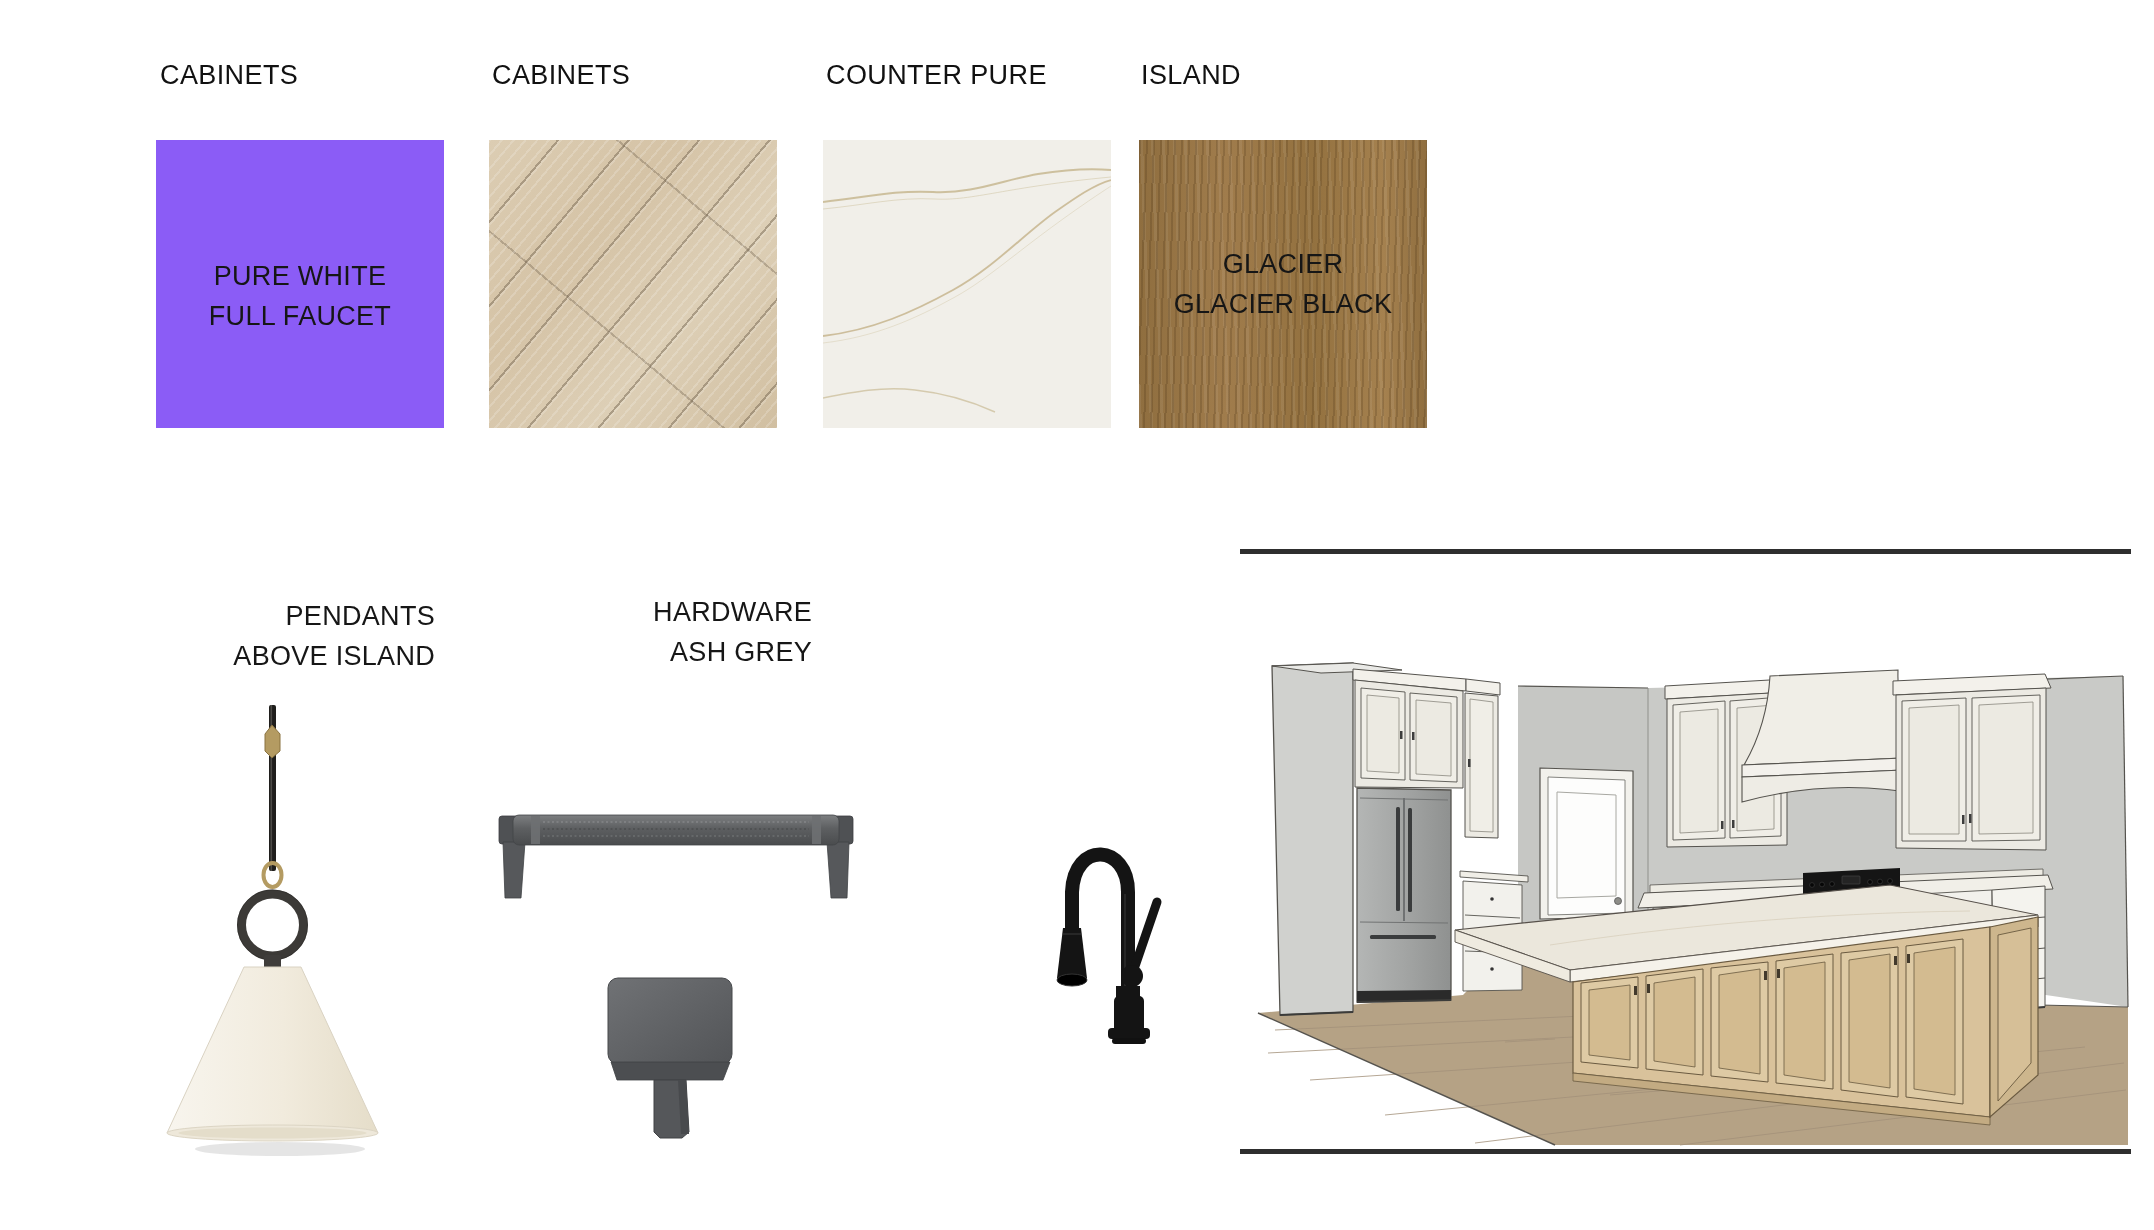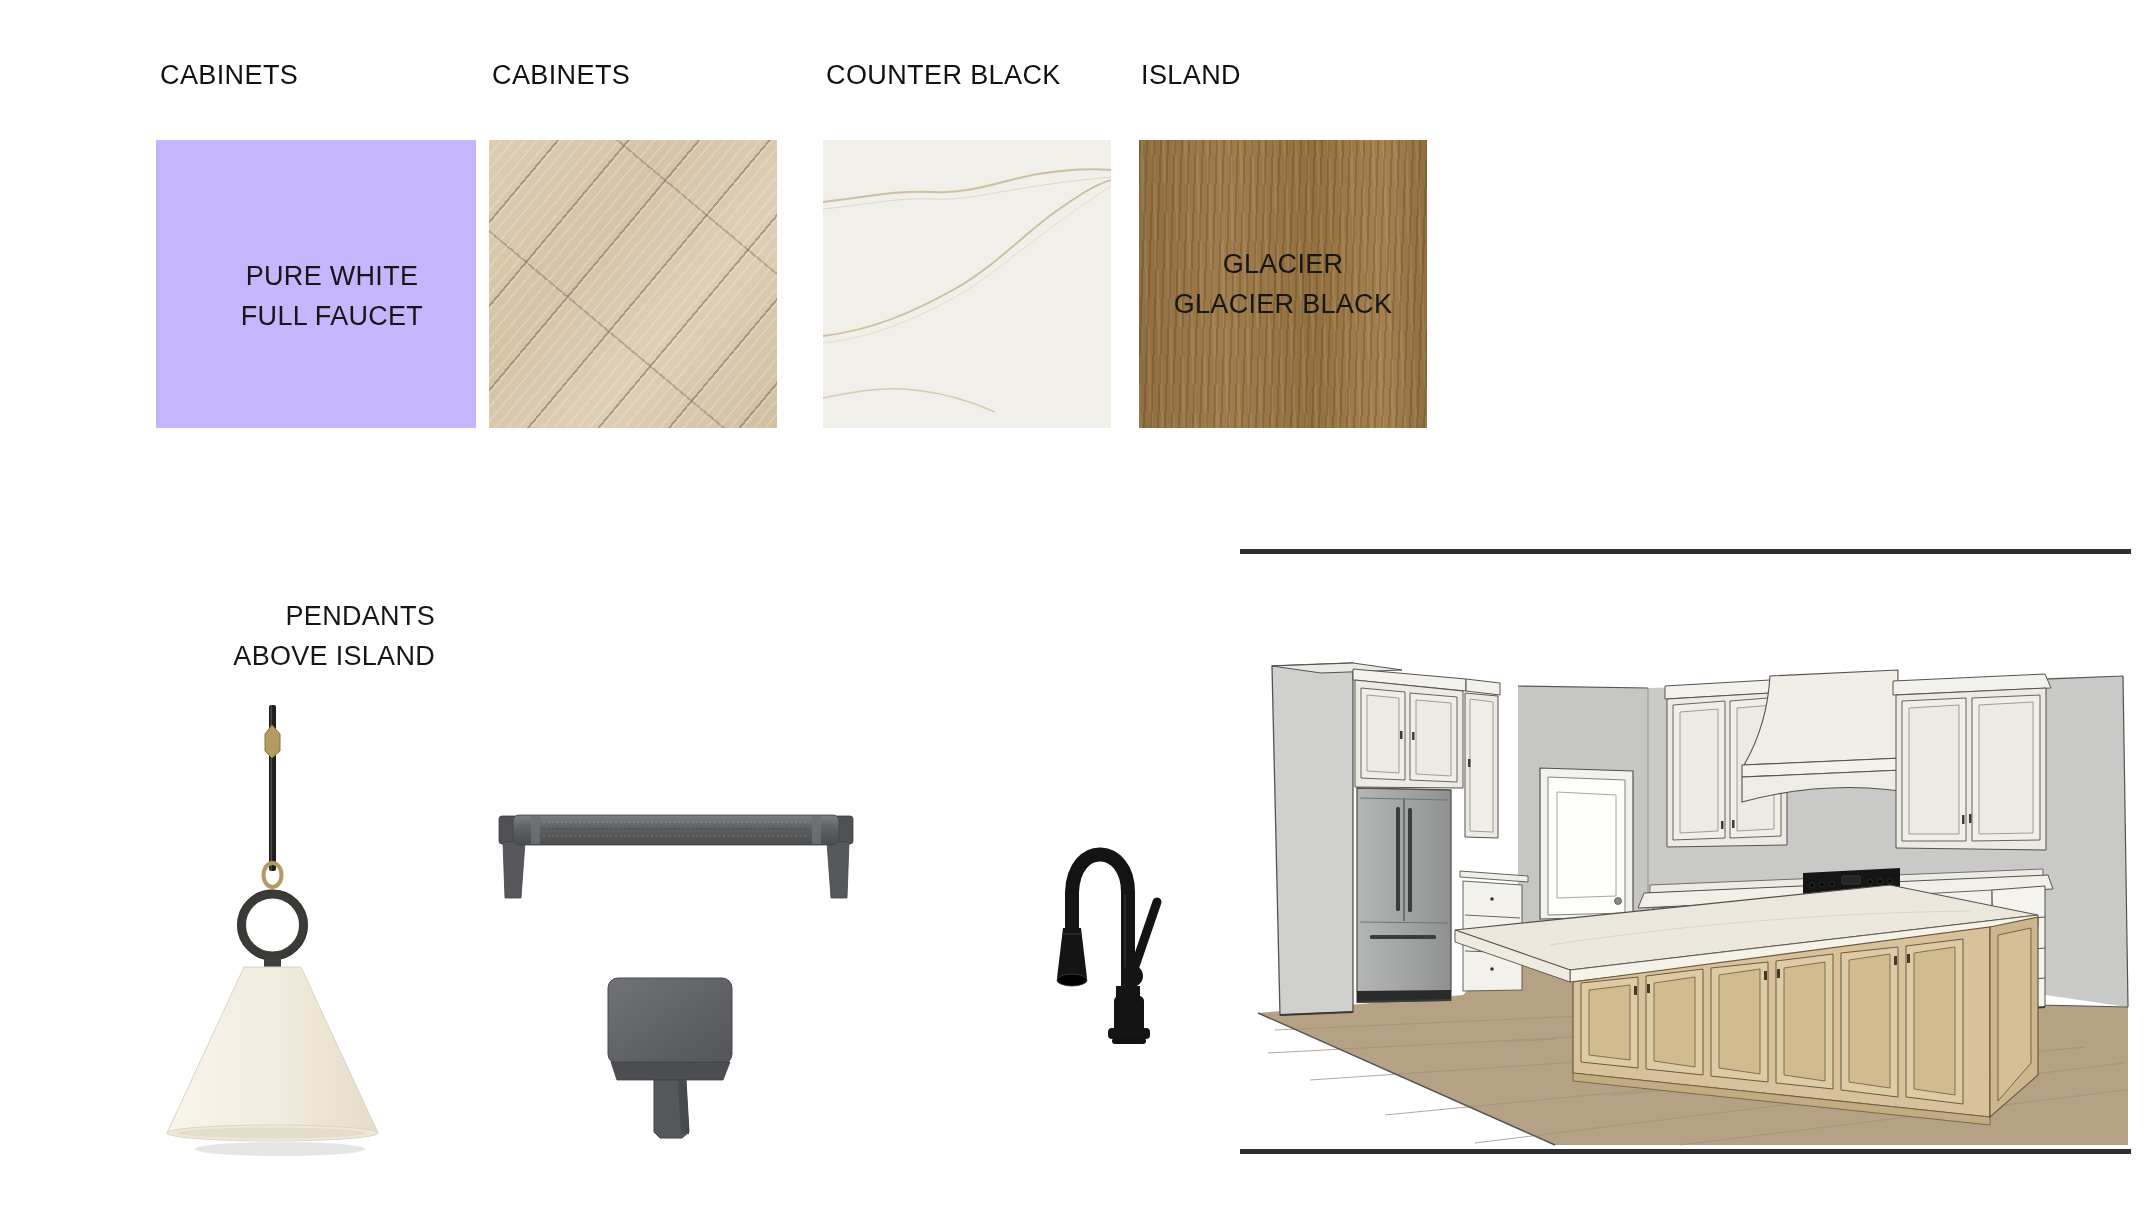--- a/index.html
+++ b/index.html
@@ -1,21 +1,21 @@
 <!DOCTYPE html>
 <html><head>
 <meta charset="utf-8">
 <style>
   html,body{margin:0;padding:0;background:#ffffff;}
   .canvas{position:relative;width:2154px;height:1230px;background:#fff;overflow:hidden;
           font-family:"Liberation Sans", sans-serif;color:#141414;}
   .mat-label{position:absolute;top:60px;font-size:27px;letter-spacing:.4px;color:#111;white-space:nowrap;}
   .swatch{position:absolute;top:140px;width:288px;height:288px;display:flex;align-items:center;justify-content:center;}
   .swatch-caption{font-size:27px;line-height:40px;text-align:center;color:#161616;letter-spacing:.3px;}
-  .sw-cabinets{background:#c4b5fd;padding-left:32px;}
+  .sw-cabinets{background:#8b5cf6;}
   .sw-flooring{
      background:
        repeating-linear-gradient(130deg, rgba(255,255,255,.18) 0 2px, rgba(0,0,0,0) 2px 9px),
        repeating-linear-gradient(40deg, rgba(0,0,0,0) 0 150px, rgba(110,95,75,.35) 150px 152px),
        repeating-linear-gradient(130deg, rgba(0,0,0,0) 0 52px, rgba(110,95,75,.45) 52px 54px),
        linear-gradient(130deg,#dccdb3 0%,#d5c3a6 35%,#ddcfb6 65%,#d1bfa1 100%);}
   .sw-counter{background:#f1efe9;position:absolute;}
   .sw-island{
      background:
        repeating-linear-gradient(92deg, rgba(62,40,14,.20) 0 2px, rgba(0,0,0,0) 2px 7px),
@@ -27,21 +27,21 @@
   .img-abs{position:absolute;}
   svg{display:block;}
 </style>
 </head>
 <body>
 
 <div class="canvas">
 
   <div class="mat-label" style="left:160px">CABINETS</div>
   <div class="mat-label" style="left:492px">CABINETS</div>
-  <div class="mat-label" style="left:826px">COUNTER BLACK</div>
+  <div class="mat-label" style="left:826px">COUNTER PURE</div>
   <div class="mat-label" style="left:1141px">ISLAND</div>
 
   <div class="swatch sw-cabinets" style="left:156px">
     <div class="swatch-caption" style="transform:translateY(12px)">
       <span>PURE WHITE</span><br>
       <span>FULL FAUCET</span>
     </div>
   </div>
 
   <div class="swatch sw-flooring" style="left:489px"></div>
@@ -59,20 +59,23 @@
 
   <div class="swatch sw-island" style="left:1139px">
     <div class="swatch-caption">
       <span>GLACIER</span><br>
       <span>GLACIER BLACK</span>
     </div>
   </div>
 
   <div class="fix-caption" style="left:135px;top:596px;width:300px">
     <span>PENDANTS</span><br><span>ABOVE ISLAND</span>
+  </div>
+  <div class="fix-caption" style="left:512px;top:592px;width:300px">
+    <span>HARDWARE</span><br><span>ASH GREY</span>
   </div>
 
   <div class="img-abs" style="left:160px;top:703px">
     <svg width="230" height="462" viewBox="0 0 230 462">
       <defs>
         <linearGradient id="gShade" x1="0" y1="0" x2="1" y2="0">
           <stop offset="0" stop-color="#f8f5ee"></stop>
             <stop offset="0.55" stop-color="#f1ebdd"></stop>
             <stop offset="1" stop-color="#e5ddc9"></stop>
         </linearGradient>

